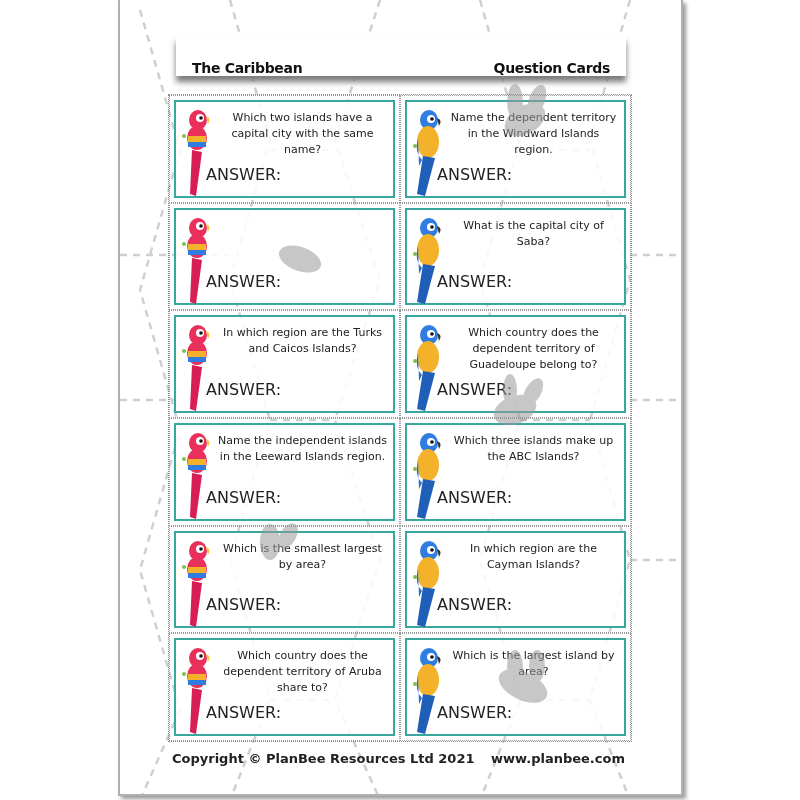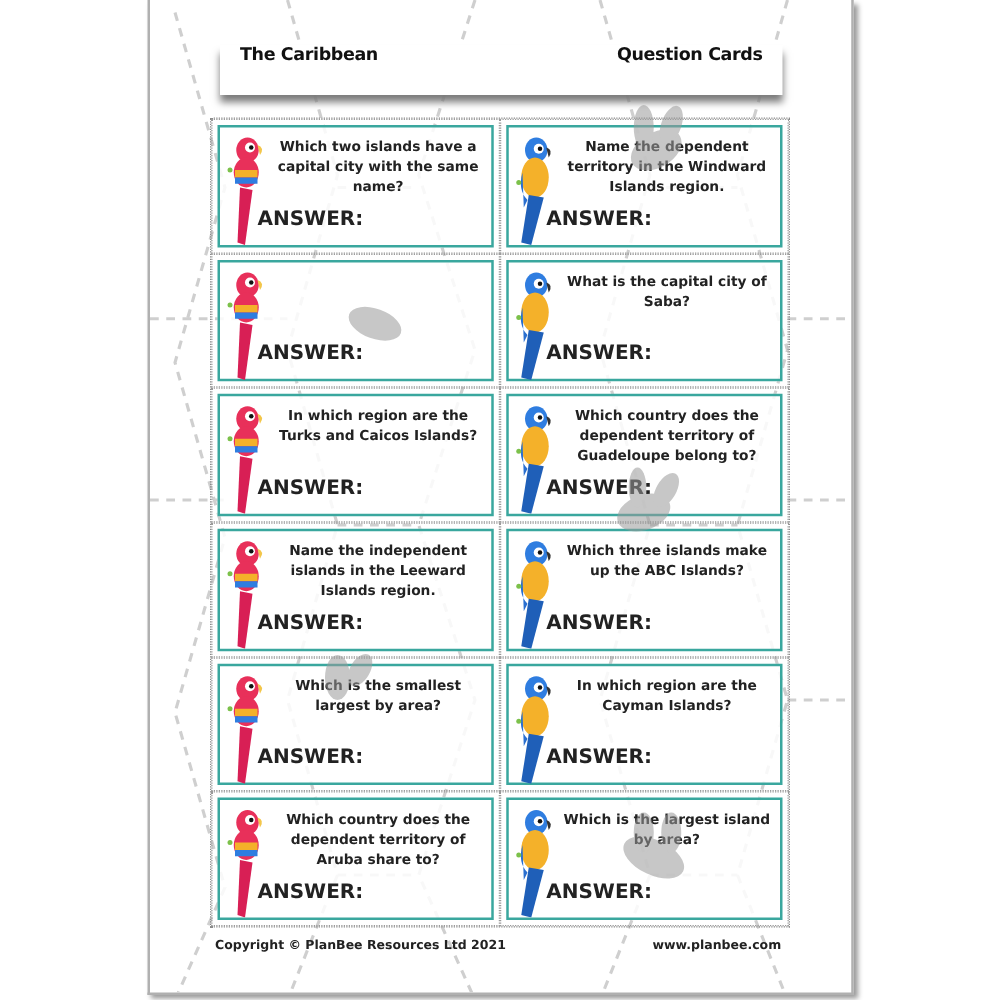--- a/index.html
+++ b/index.html
@@ -14,51 +14,51 @@
       border-top: none;
       box-shadow: 3px 3px 4px #9a9a9a;
       box-sizing: border-box;
       overflow: hidden;
     }
     .bg-lines { position: absolute; left: 0; top: 0; width: 565px; height: 796px; }
     .header-bar {
       position: absolute; left: 56px; top: 36px; width: 450px; height: 40px;
       background: #fff;
       box-shadow: 0 6px 6px #7a7a7a;
-      display: flex; align-items: flex-start; justify-content: space-between;
+      display: flex; align-items: flex-end; justify-content: space-between;
       padding: 0 16px; box-sizing: border-box;
     }
     .header-bar span {
       font-family: "DejaVu Sans", sans-serif; font-weight: bold; font-size: 14px; color: #111;
       letter-spacing: -0.3px;
     }
     .grid {
       position: absolute; left: 48px; top: 94px; width: 464px; height: 648px;
       border: 1px dotted #8a8a8a; box-sizing: border-box;
       display: grid; grid-template-columns: 1fr 1fr; grid-template-rows: repeat(6, 1fr);
     }
     .cell {
-      border: 1px dotted #9a9a9a; padding: 4px; box-sizing: border-box; position: relative; font-weight: bold;
+      border: 1px dotted #9a9a9a; padding: 4px; box-sizing: border-box; position: relative;
     }
     .card {
       position: relative; width: 100%; height: 100%;
       border: 2px solid #3aa79e; box-sizing: border-box; background: rgba(255,255,255,0.85);
     }
     .parrot { position: absolute; left: 4px; top: 4px; width: 34px; height: 90px; }
     .question {
       position: absolute; left: 42px; right: 6px; top: 8px;
       text-align: center; font-size: 11px; line-height: 16px; color: #222;
       font-family: "DejaVu Sans", sans-serif;
     }
     .answer {
       position: absolute; left: 30px; bottom: 12px;
       font-size: 16px; color: #222; font-family: "DejaVu Sans", sans-serif;
     }
     .footer-left, .footer-right {
-      position: absolute; top: 751px; font-size: 10px; font-weight: bold; color: #222;
+      position: absolute; top: 751px; font-size: 13px; font-weight: bold; color: #222;
       font-family: "DejaVu Sans", sans-serif;
     }
     .footer-left { left: 52px; }
     .footer-right { right: 56px; }
     .watermark { position: absolute; opacity: 0.55; }
   </style>
 </head>
 <body>
 
 <div class="page">

